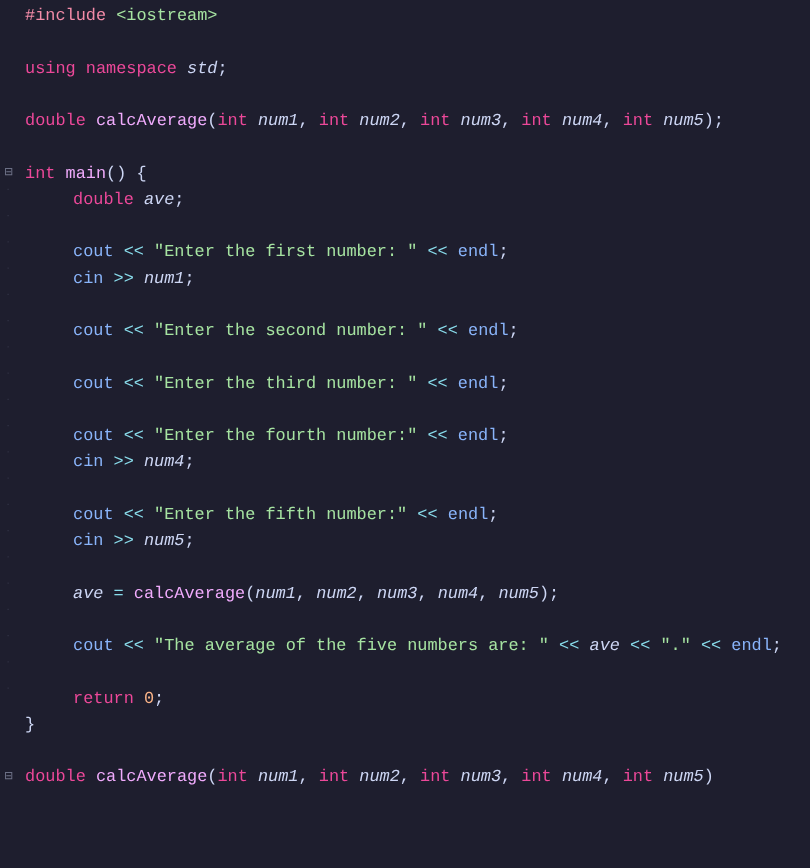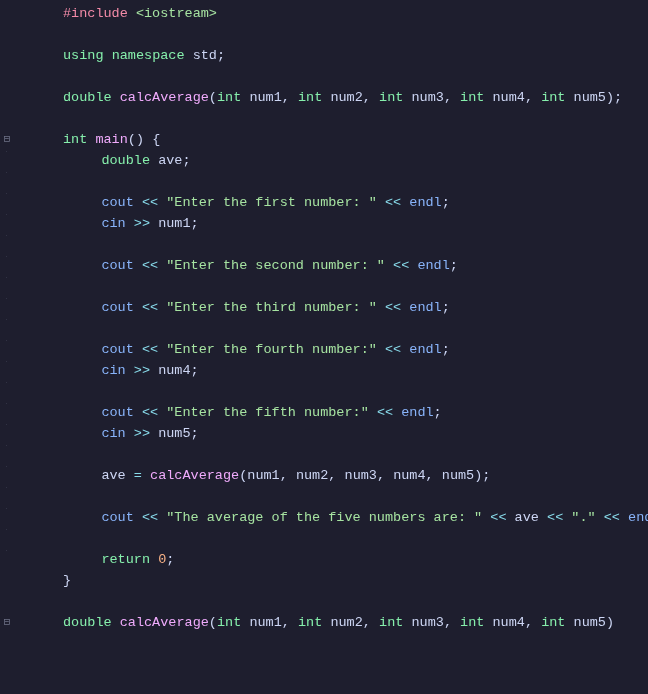--- a/index.html
+++ b/index.html
@@ -16,49 +16,48 @@
     .code-container {
       padding: 4px 0;
       position: relative;
     }
     .line {
       display: flex;
       align-items: flex-start;
       padding: 0 0 0 0;
       min-height: 21px;
       position: relative;
-      gap: 43px;
     }
     .fold-gutter {
       width: 14px;
       min-width: 14px;
       display: flex;
       align-items: center;
       justify-content: center;
       color: #585b70;
       font-size: 10px;
       cursor: pointer;
       user-select: none;
       padding-top: 1px;
     }
     .code-text {
       padding-left: 6px;
       white-space: pre;
       flex: 1;
     }
     
-    .kw { color: #86efac; } 
+    .kw { color: #ec4899; } 
     .fn { color: #f0abfc; } 
     .str { color: #a6e3a1; } 
     .op { color: #89dceb; } 
     .num { color: #fab387; } 
     .macro { color: #f38ba8; } 
     .hdr { color: #a6e3a1; } 
     .punct { color: #cdd6f4; }
-    .plain { color: #cdd6f4; }
+    .plain { color: #cdd6f4; font-style: italic; }
     .io { color: #89b4fa; }
   </style>
 </head>
 <body>
 
 <div class="code-container">
 
   <div class="line">
     <div class="fold-gutter"></div>
     <div class="code-text"><span class="macro">#include</span> <span class="hdr">&lt;iostream&gt;</span></div>

